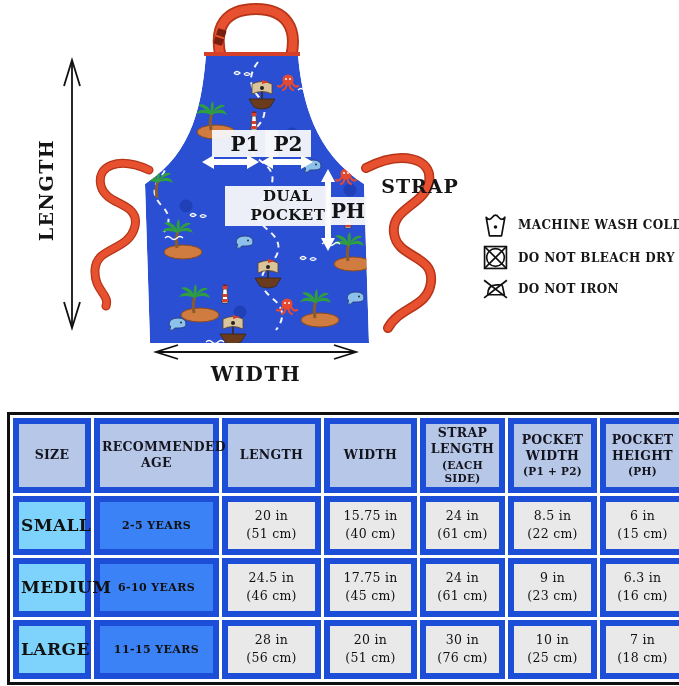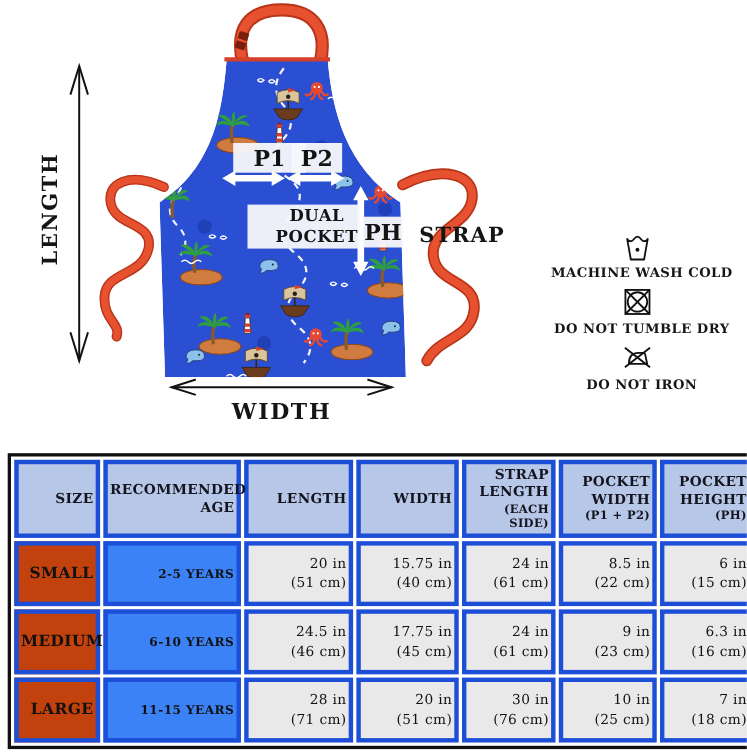--- a/index.html
+++ b/index.html
@@ -2,41 +2,41 @@
 <html><head>
 <meta charset="utf-8">
 <style>
   html,body{margin:0;padding:0;background:#ffffff;}
   .stage{position:relative;width:679px;height:686px;background:#fff;overflow:hidden;
          font-family:"DejaVu Serif", "Liberation Serif", serif;color:#111;}
   svg{display:block;}
   .art{position:absolute;left:0;top:0;}
   .lbl{position:absolute;font-weight:bold;color:#151515;text-align:center;}
   .length-lbl{left:-17px;top:179px;width:126px;font-size:19px;letter-spacing:1.5px;transform:rotate(-90deg);}
-  .strap-lbl{left:374px;top:175px;width:92px;font-size:19px;letter-spacing:1px;margin-top:28px;}
+  .strap-lbl{left:374px;top:175px;width:92px;font-size:19px;letter-spacing:1px;}
   .width-lbl{left:196px;top:362px;width:120px;font-size:20px;letter-spacing:1.5px;}
   .box-lbl{position:absolute;background:rgba(247,247,250,0.95);color:#131313;font-weight:bold;
            display:flex;align-items:center;justify-content:center;text-align:center;}
   .p1-box{left:212px;top:130px;width:66px;height:27px;font-size:20px;}
   .p2-box{left:265px;top:130px;width:46px;height:27px;font-size:20px;}
   .dual-box{left:225px;top:186px;width:78px;height:40px;font-size:15px;line-height:1.3;letter-spacing:.5px;padding-left:24px;}
   .ph-box{left:330px;top:197px;width:36px;height:28px;font-size:20px;}
   .care{position:absolute;left:480px;top:211px;width:199px;}
-  .care-row{display:flex;align-items:center;flex-direction:column;}
+  .care-row{display:flex;align-items:center;}
   .care-row + .care-row{margin-top:7px;}
   .care-ic{width:30px;flex:0 0 30px;display:flex;justify-content:center;}
   .care-txt{font-size:12px;font-weight:bold;margin-left:8px;letter-spacing:.4px;white-space:nowrap;color:#161616;}
   table.size-table{position:absolute;left:7px;top:412px;width:665px;table-layout:fixed;
        border-collapse:separate;border-spacing:3px;background:#fff;border:3px solid #101010;}
-  .size-table th,.size-table td{border:4px solid #1d4ed8;text-align:right;vertical-align:middle;padding:1px 2px;}
+  .size-table th,.size-table td{border:6px solid #1d4ed8;text-align:center;vertical-align:middle;padding:1px 2px;}
   .size-table thead tr{height:70px;}
   .size-table tbody tr{height:59px;}
   .size-table th{background:#b7c7e7;font-size:12.5px;font-weight:bold;line-height:1.3;letter-spacing:.3px;color:#14141e;}
   .size-table th .sub{font-size:10.5px;margin-top:1px;}
-  td.c-size{background:#c2410c;font-size:14px;font-weight:bold;letter-spacing:.4px;}
+  td.c-size{background:#7dd3fc;font-size:17px;font-weight:bold;letter-spacing:.4px;}
   td.c-age{background:#3b82f6;font-size:11px;font-weight:bold;letter-spacing:.4px;}
   td.c-val{background:#e9e9ea;font-size:12.5px;font-weight:normal;line-height:1.5;letter-spacing:.3px;}
 </style>
 </head>
 <body>
 
 <div class="stage">
 
   <svg class="art" width="679" height="410" viewBox="0 0 679 410" aria-hidden="true">
     <defs>
@@ -209,21 +209,21 @@
     </div>
     <div class="care-row">
       <span class="care-ic">
         <svg width="25" height="25" viewBox="0 0 24 24">
           <rect x="1.5" y="1.5" width="21" height="21" fill="none" stroke="#111" stroke-width="1.6"></rect>
           <circle cx="12" cy="12" r="8.5" fill="none" stroke="#111" stroke-width="1.6"></circle>
           <line x1="1.5" y1="1.5" x2="22.5" y2="22.5" stroke="#111" stroke-width="1.6"></line>
           <line x1="22.5" y1="1.5" x2="1.5" y2="22.5" stroke="#111" stroke-width="1.6"></line>
         </svg>
       </span>
-      <span class="care-txt">DO NOT TUMBLE DRY</span>
+      <span class="care-txt">DO NOT BLEACH DRY</span>
     </div>
     <div class="care-row">
       <span class="care-ic">
         <svg width="27" height="23" viewBox="0 0 26 22">
           <path d="M5.5 17 C5.5 10 9 7.5 14 7.5 L18.5 7.5 C19.3 7.5 19.6 8 19.8 9 L21.5 17 Z" fill="none" stroke="#111" stroke-width="1.6" stroke-linejoin="round"></path>
           <line x1="2" y1="3" x2="24" y2="20" stroke="#111" stroke-width="1.7"></line>
           <line x1="24" y1="3" x2="2" y2="20" stroke="#111" stroke-width="1.7"></line>
         </svg>
       </span>
       <span class="care-txt">DO NOT IRON</span>
@@ -319,21 +319,21 @@
         <td class="c-val">
             <div>6.3 in</div>
             <div>(16 cm)</div>
           </td>
       </tr>
       <tr>
         <td class="c-size">LARGE</td>
         <td class="c-age">11-15 YEARS</td>
         <td class="c-val">
             <div>28 in</div>
-            <div>(71 cm)</div>
+            <div>(56 cm)</div>
           </td>
         <td class="c-val">
             <div>20 in</div>
             <div>(51 cm)</div>
           </td>
         <td class="c-val">
             <div>30 in</div>
             <div>(76 cm)</div>
           </td>
         <td class="c-val">

